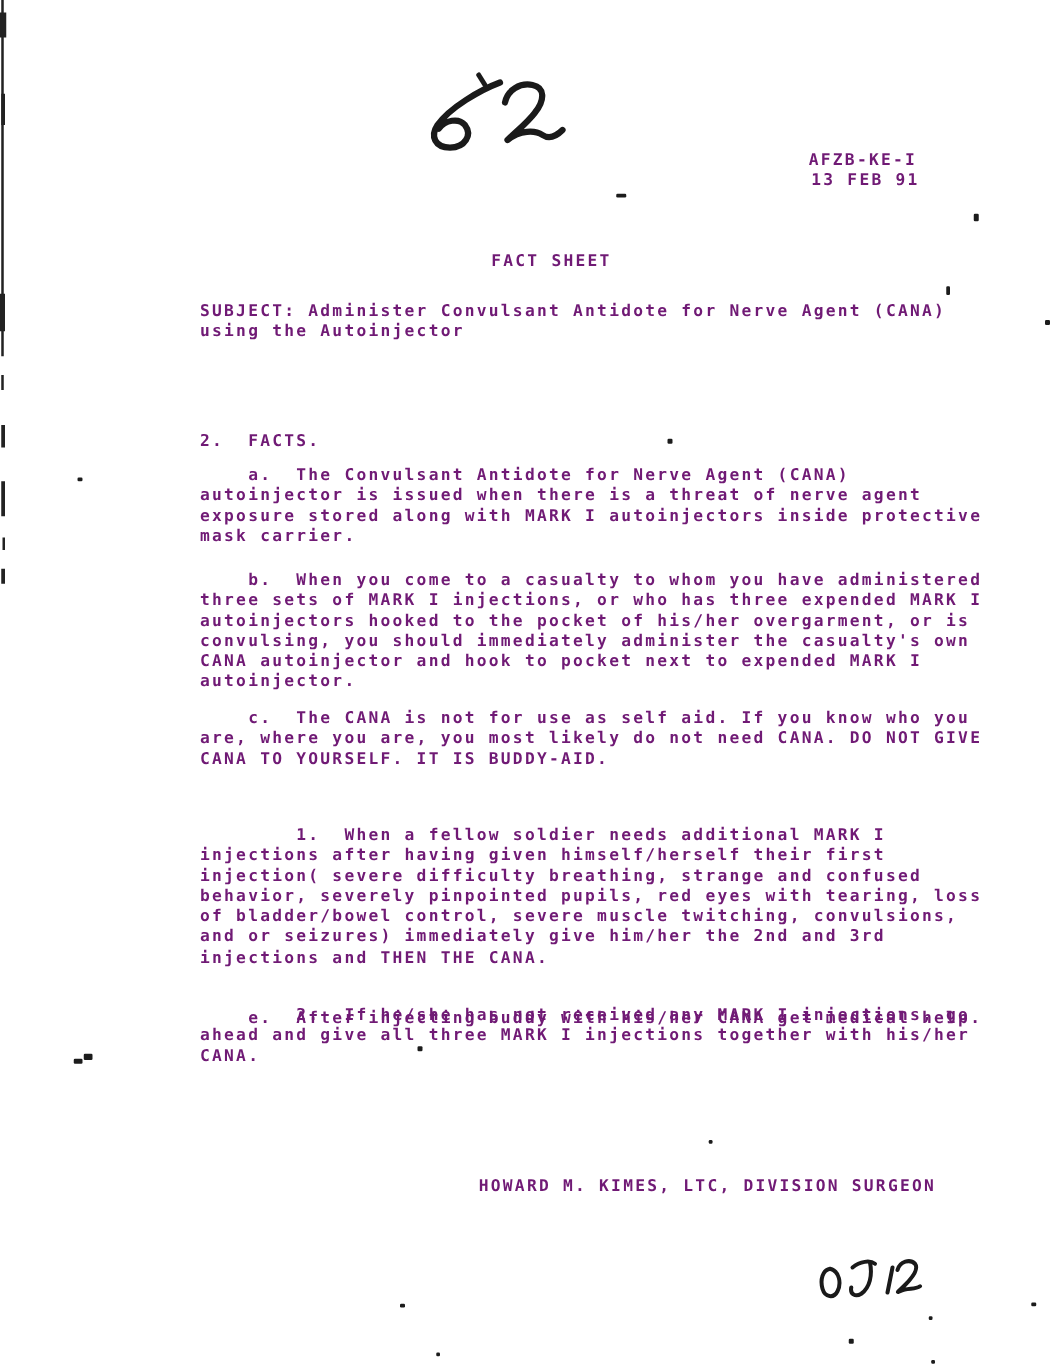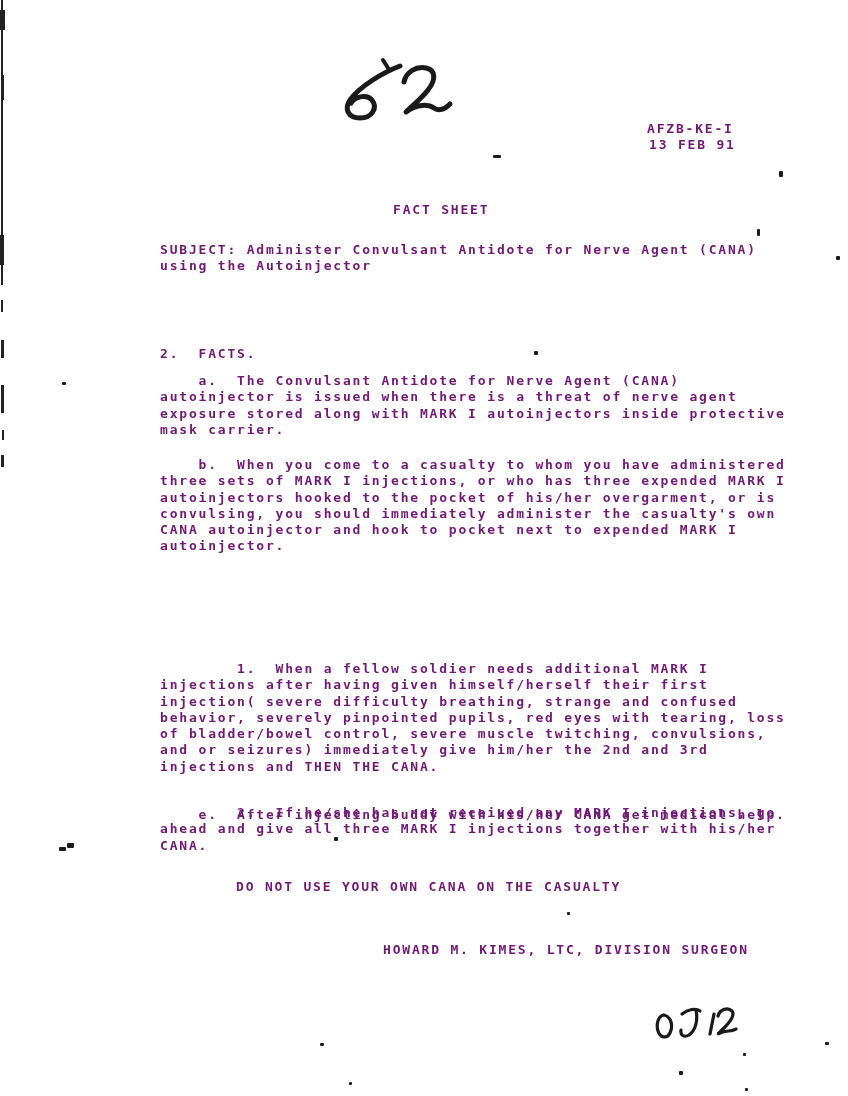--- a/index.html
+++ b/index.html
@@ -61,33 +61,35 @@
   <div class="txt" style="left:160px; top:457px;">    b.  When you come to a casualty to whom you have administered
 three sets of MARK I injections, or who has three expended MARK I
 autoinjectors hooked to the pocket of his/her overgarment, or is
 convulsing, you should immediately administer the casualty's own
 CANA autoinjector and hook to pocket next to expended MARK I
 autoinjector.</div>
   <div class="txt" style="left:160px; top:373px;">    a.  The Convulsant Antidote for Nerve Agent (CANA)
 autoinjector is issued when there is a threat of nerve agent
 exposure stored along with MARK I autoinjectors inside protective
 mask carrier.</div>
+  <div class="txt" style="left:160px; top:567px;">    c.  The CANA is not for use as self aid. If you know who you
+are, where you are, you most likely do not need CANA. DO NOT GIVE
+CANA TO YOURSELF. IT IS BUDDY-AID.</div>
   <div class="txt" style="left:160px; top:661px;">        1.  When a fellow soldier needs additional MARK I
 injections after having given himself/herself their first
 injection( severe difficulty breathing, strange and confused
 behavior, severely pinpointed pupils, red eyes with tearing, loss
 of bladder/bowel control, severe muscle twitching, convulsions,
 and or seizures) immediately give him/her the 2nd and 3rd
 injections and THEN THE CANA.</div>
   <div class="txt" style="left:160px; top:786px;margin-top:19px;">        2.  If he/she has not received any MARK I injections, go
 ahead and give all three MARK I injections together with his/her
 CANA.</div>
   <div class="txt" style="left:160px; top:807px;">    e.  After injecting buddy with his/her CANA get medical help.</div>
 
-  <div class="txt" style="left:236px; top:879px;">DO NOT USE YOUR OWN CANA ON THE CASUALTY</div>
 
   <div class="txt" style="left:383px; top:942px;text-align:right;">HOWARD M. KIMES, LTC, DIVISION SURGEON</div>
 
   <div class="hw" style="left:652px; top:1002px; width:92px; height:42px;" aria-label="0 J 12">
     <svg width="92" height="42" viewBox="0 0 92 42">
       <path d="M12,13 C6,14 4,22 6,29 C8,36 15,37 18,31 C21,25 20,15 12,13" stroke-width="3.2"></path>
       <path d="M30,12 C36,7 44,6 48,9" stroke-width="3.2"></path>
       <path d="M44,8 C46,18 44,28 37,33 C32,36 28,33 29,28" stroke-width="3.2"></path>
       <path d="M62,12 L58,32" stroke-width="3.2"></path>
       <path d="M66,14 C68,7 76,5 80,9 C83,13 78,20 72,26 C68,30 64,33 68,31 C74,28 80,30 84,27" stroke-width="3.2"></path>

